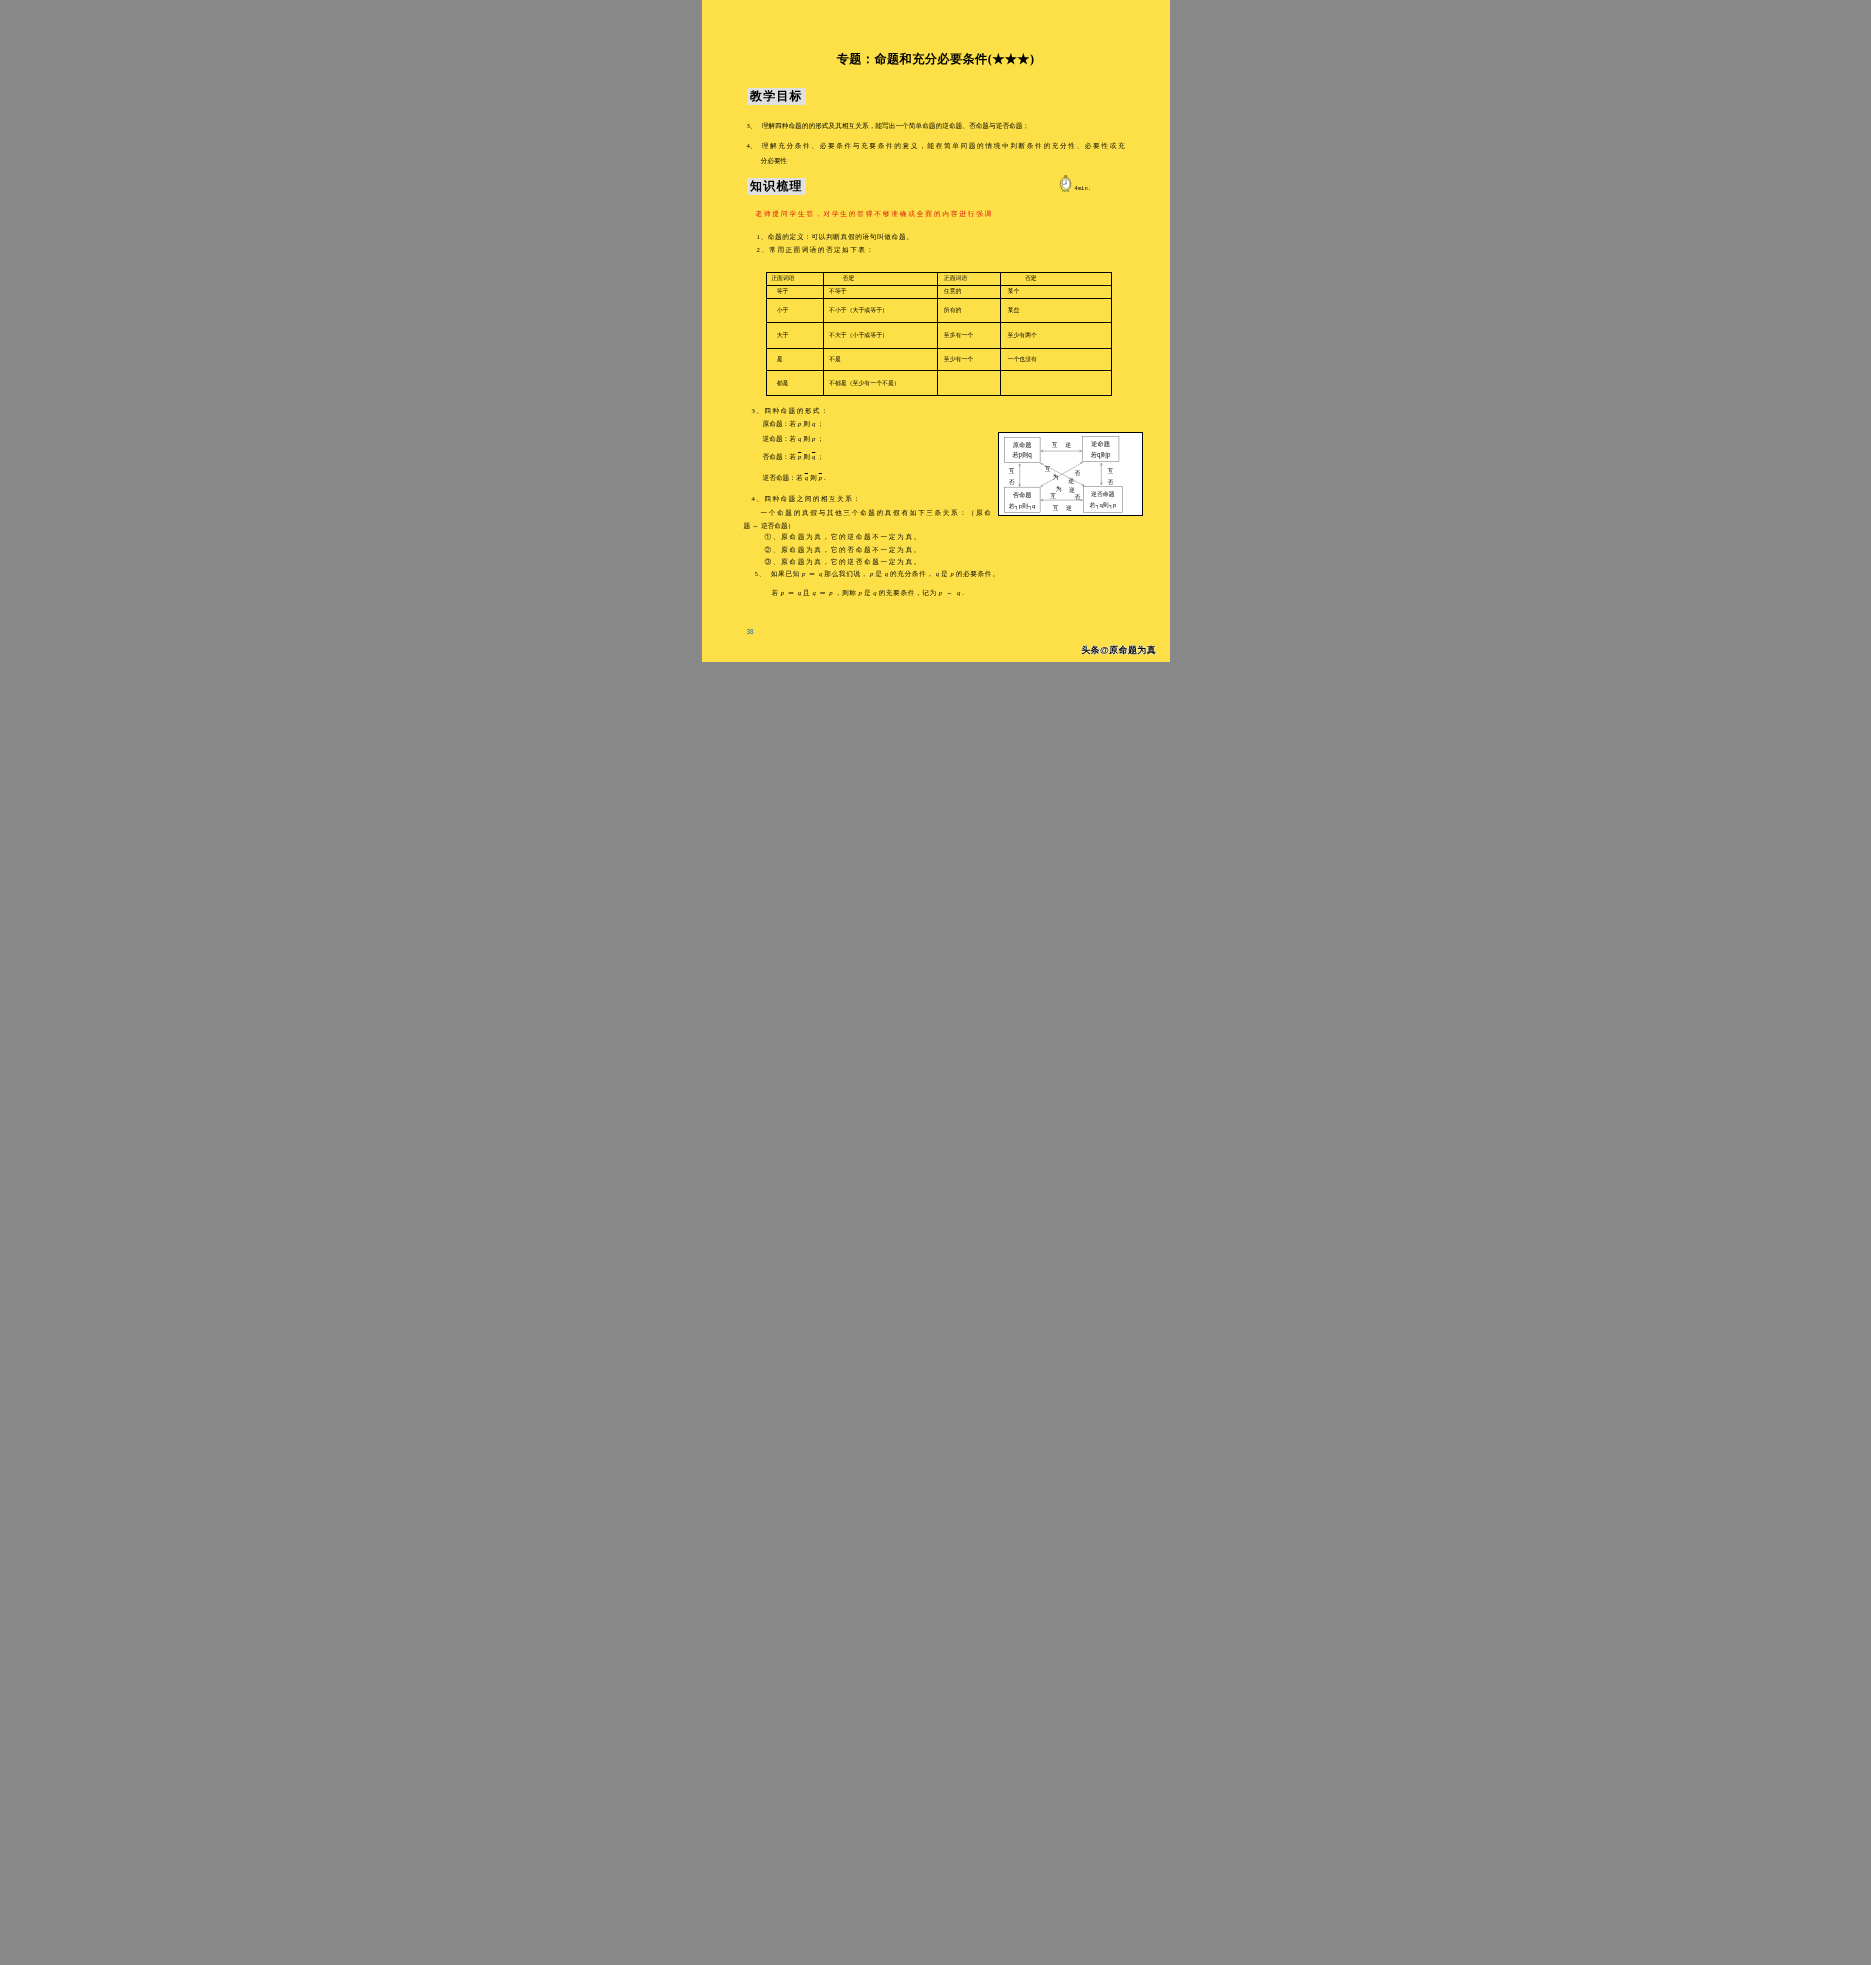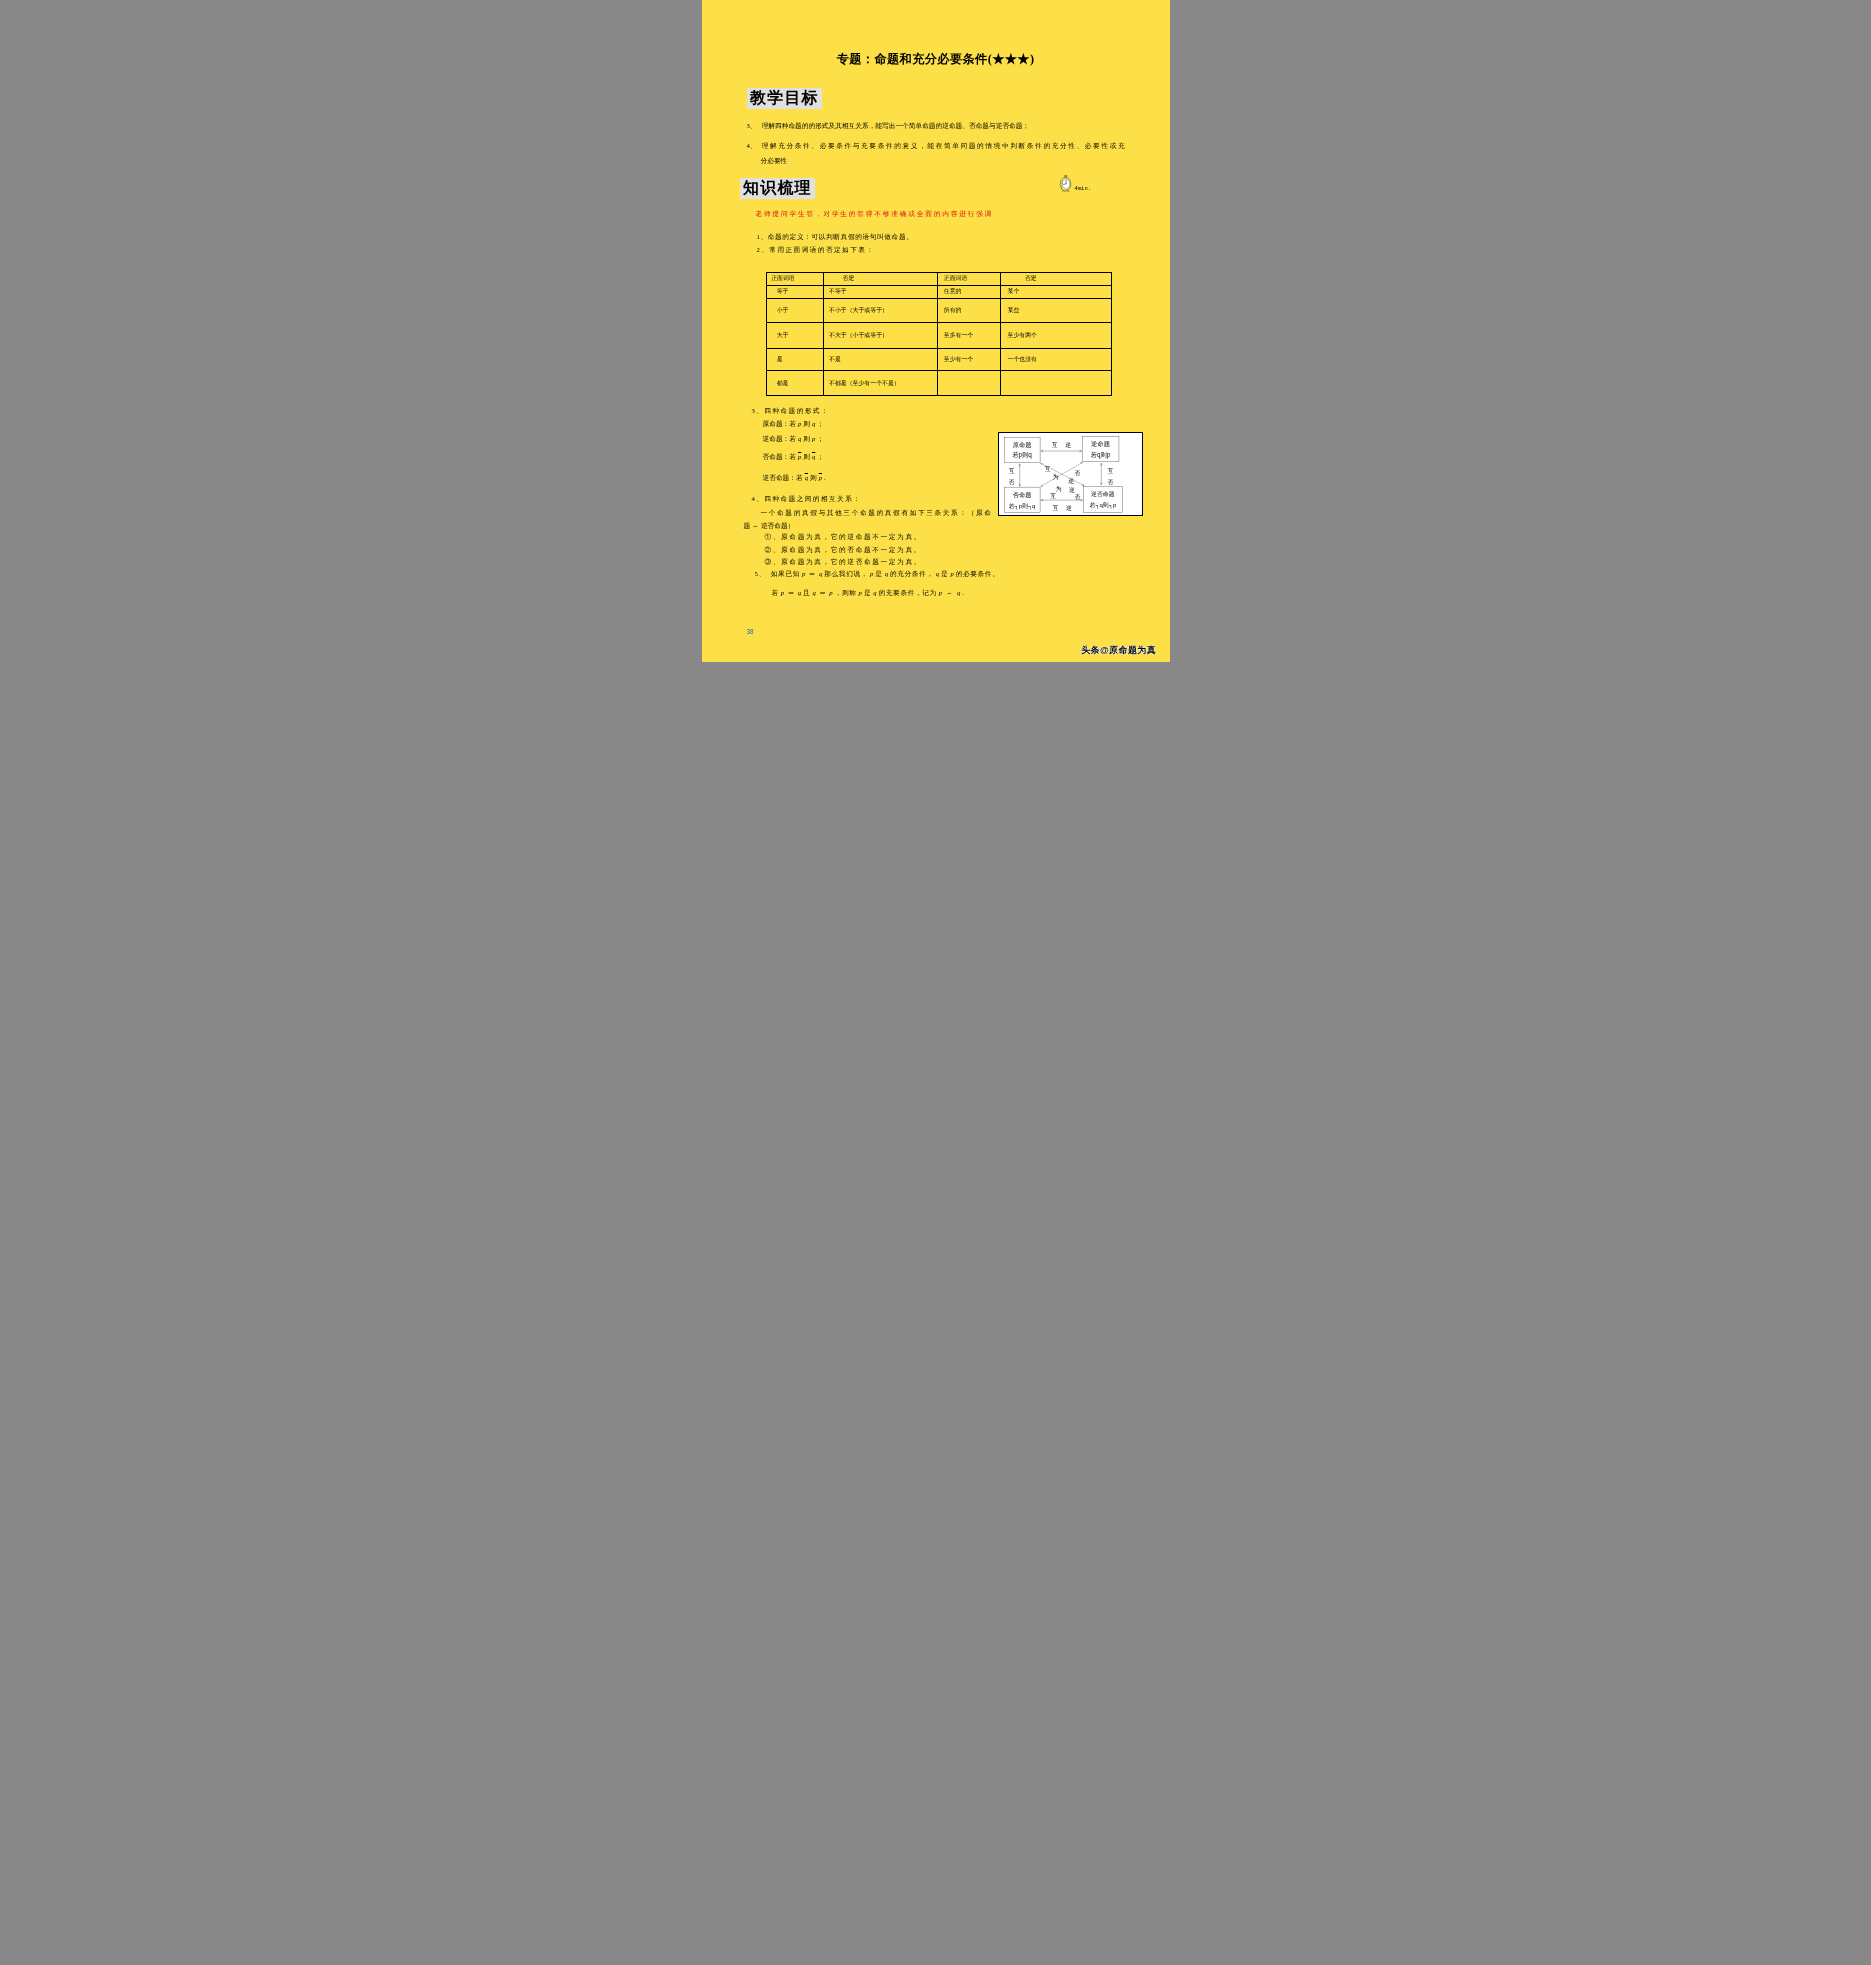--- a/index.html
+++ b/index.html
@@ -6,21 +6,21 @@
   .page{
     position:relative;width:468px;height:662px;margin:0 auto;background:#fde047;
     font-family:"Liberation Serif","DejaVu Serif",serif;color:#000;overflow:hidden;
   }
   .abs{position:absolute;white-space:nowrap;}
   .title{
     position:absolute;left:0;top:51px;width:100%;text-align:center;
     font-size:12.2px;font-weight:bold;letter-spacing:0.4px;
   }
   .sec-head{
-    position:absolute;background:#e0e0e0;font-size:16px;font-weight:bold;
+    position:absolute;background:#e0e0e0;font-size:12px;font-weight:bold;
     letter-spacing:1.2px;padding:2px 3.5px 3.1px 3.5px;line-height:1;
   }
   .body-line{font-size:6.7px;line-height:1.25;}
   .num{display:inline-block;margin-right:5.1px;}
   .ls1{letter-spacing:0.6px;} .ls3{letter-spacing:1.4px;} .ls4{letter-spacing:1.6px;} .ls45{letter-spacing:1.8px;}
   .red{color:#dd1111;}
   .mono{font-family:"Liberation Mono","DejaVu Sans Mono",monospace;font-size:5.5px;}
   .mi{font-style:italic;font-family:"Liberation Serif",serif;margin:0 2px;letter-spacing:0;}
   .ov{text-decoration:overline;}
   .mo{margin:0 2px;letter-spacing:0;}
@@ -71,21 +71,21 @@
   <div class="sec-head" style="left:45px;top:88px;">教学目标</div>
 
   <div class="abs body-line" style="left:45px;top:122px;">
     <span class="num">3、</span><span>理解四种命题的的形式及其相互关系，能写出一个简单命题的逆命题、否命题与逆否命题；</span>
   </div>
   <div class="abs body-line" style="left:45px;top:142px;">
     <span class="num">4、</span><span class="ls4">理解充分条件、必要条件与充要条件的意义，能在简单问题的情境中判断条件的充分性、必要性或充</span>
   </div>
   <div class="abs body-line" style="left:59px;top:157px;">分必要性</div>
 
-  <div class="sec-head" style="left:38px;top:178px;">知识梳理</div>
+  <div class="sec-head" style="left:45px;top:178px;">知识梳理</div>
 
   <div class="abs" style="left:357px;top:175px;">
     <svg width="13.4" height="17.3" viewBox="0 0 32 42">
       <rect x="13" y="0.5" width="6" height="5" fill="#c18a42" stroke="#5a3b10" stroke-width="0.6" transform="rotate(-8 16 3)"></rect>
       <ellipse cx="15.5" cy="22" rx="13" ry="16.5" fill="#f4ee52" stroke="#222" stroke-width="1"></ellipse>
       <path d="M5,31 l3,2 M4,27 l2.6,1.6 M6,34.5 l2.6,1.8" stroke="#5d5716" stroke-width="1" fill="none"></path>
       <rect x="6.2" y="13.5" width="3.4" height="1.7" fill="#fff" stroke="#333" stroke-width="0.5" transform="rotate(-18 8 14)"></rect>
       <rect x="5.2" y="18.5" width="3.4" height="1.7" fill="#fff" stroke="#333" stroke-width="0.5" transform="rotate(-10 7 19)"></rect>
       <ellipse cx="17" cy="21.5" rx="9.8" ry="13" fill="#ffffff" stroke="#333" stroke-width="0.9"></ellipse>
       <circle cx="17" cy="10.6" r="0.7" fill="#111"></circle>

